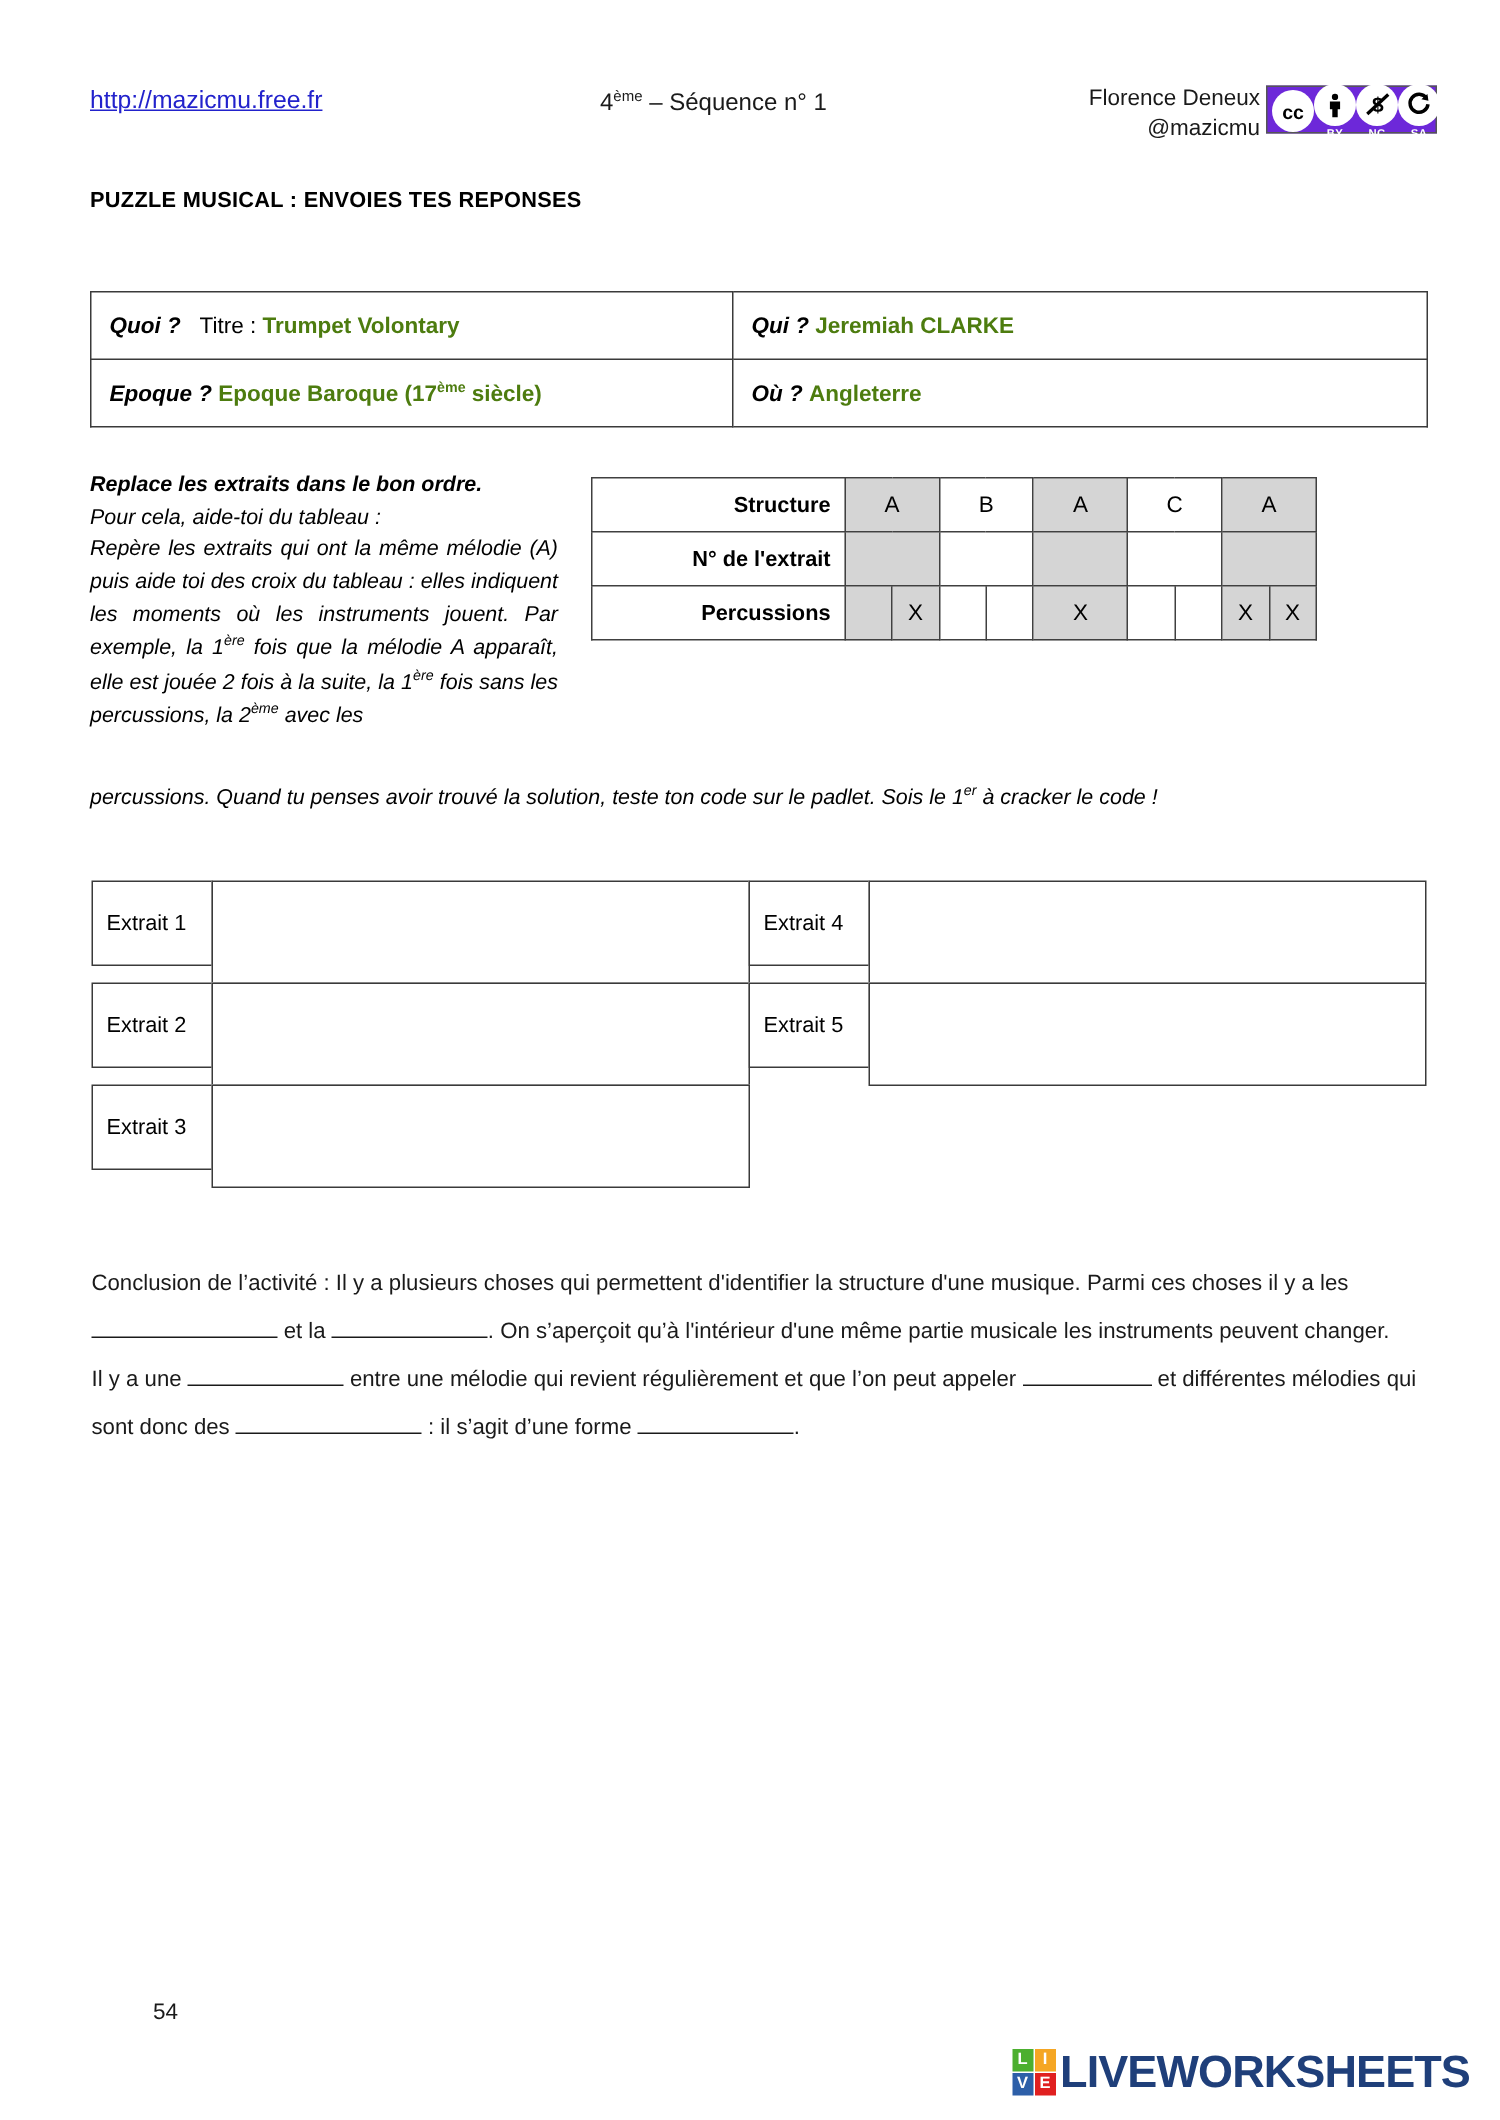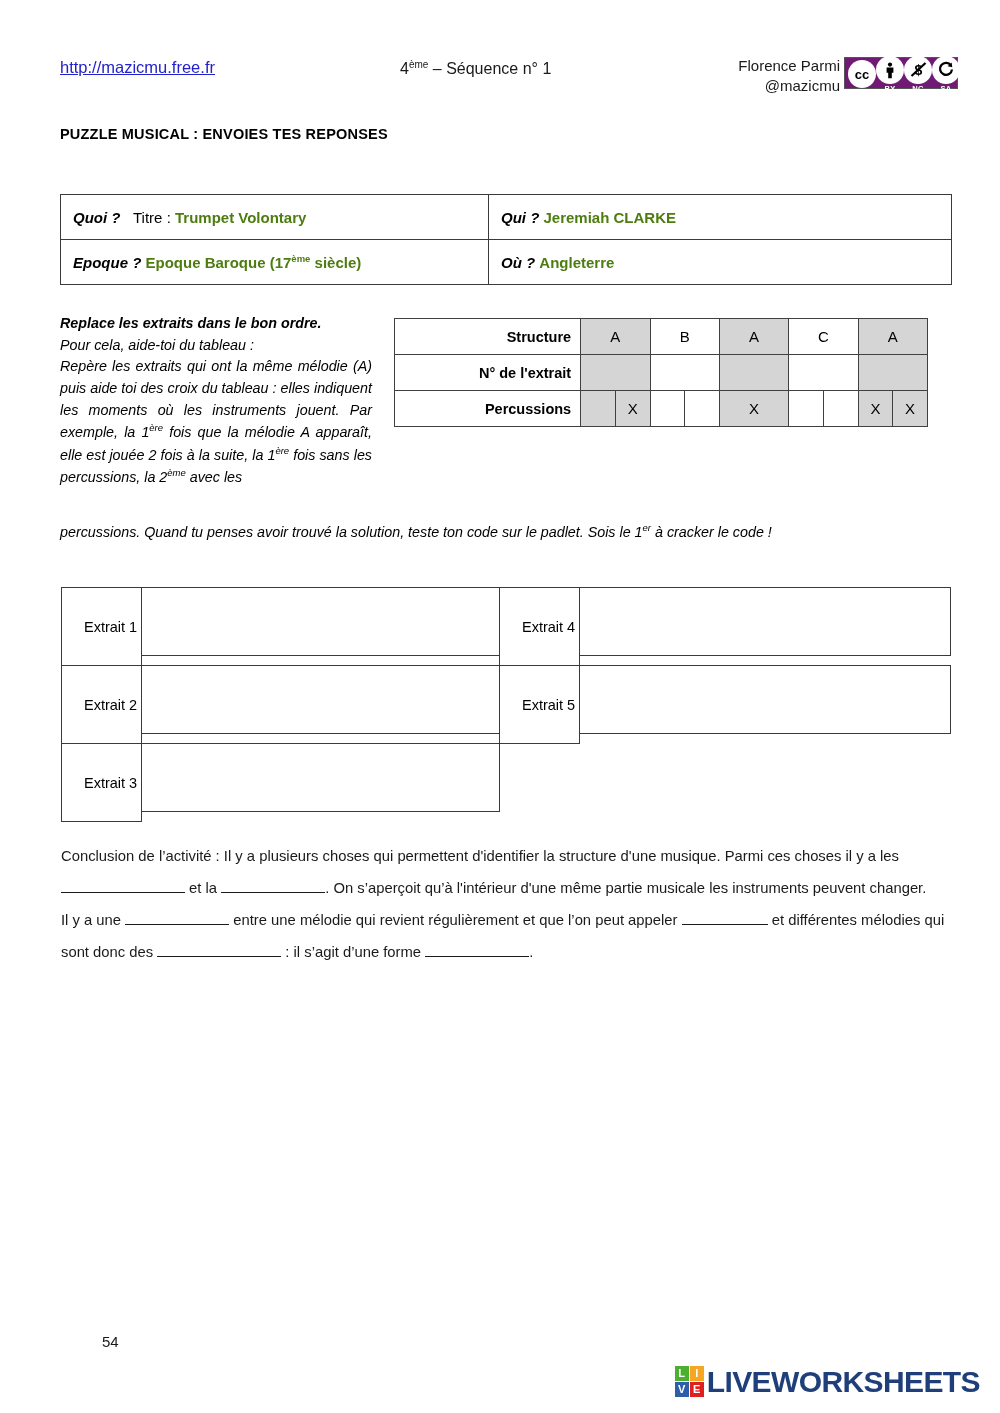--- a/index.html
+++ b/index.html
@@ -45,21 +45,21 @@
     text-align: right;
     font-size: 15px;
     line-height: 1.35;
     color: #1a1a1a;
     white-space: nowrap;
   }
   .cc-badge {
     position: absolute;
     right: 42px; top: 5px;
     width: 114px; height: 32px;
-    background: #701a75;
+    background: #6d28d9;
     border: 1px solid #555;
     display: block;
   }
 
   
   .puzzle-title {
     position: absolute;
     left: 60px; top: 126px;
     font-size: 14.5px;
     font-weight: bold;
@@ -115,21 +115,21 @@
   .instr-tail sup { font-size: 9.5px; vertical-align: super; }
 
   
   .struct-wrap {
     position: absolute;
     left: 394px; top: 318px;
   }
   table.struct {
     border-collapse: collapse;
     table-layout: fixed;
-    width: 534px;
+    width: 484px;
   }
   table.struct td {
     border: 1px solid #404040;
     height: 36px;
     text-align: center;
     vertical-align: middle;
     font-size: 15px;
     padding: 0;
   }
   table.struct td.rowlabel {
@@ -147,24 +147,24 @@
   
   .extraits {
     position: absolute;
     left: 61px; top: 587px;
     width: 892px;
   }
   .ex-row { display: flex; }
   .ex-cell-label {
     border: 1px solid #3a3a3a;
     width: 81px;
-    height: 79px;
+    height: 57px;
     display: flex;
     align-items: center;
-    padding-left: 22px;
+    padding-left: 9px;
     font-size: 14.5px;
     margin-right: -1px;
     background: #fff;
   }
   .ex-cell-blank {
     border: 1px solid #3a3a3a;
     height: 69px;
     margin-right: -1px;
     background: #fff;
   }
@@ -269,21 +269,21 @@
 <div class="page">
 
   <div class="header">
     <a class="site-link" href="#">http://mazicmu.free.fr</a>
 
     <div class="seq-title">
       <span>4</span><sup>ème</sup><span> – Séquence n° 1</span>
     </div>
 
     <div class="author-block">
-      <div>Florence Parmi</div>
+      <div>Florence Deneux</div>
       <div>@mazicmu</div>
     </div>
 
     <div class="cc-badge">
       <div class="cc-inner">
         <div class="cc-col">
           <div class="cc-circ">cc</div>
         </div>
         <div class="cc-col">
           <div class="cc-circ">

